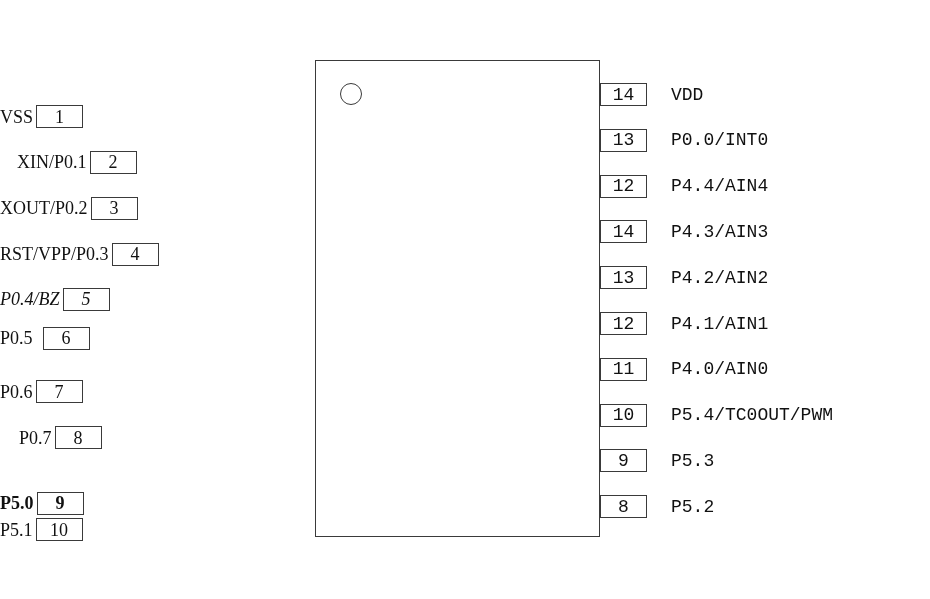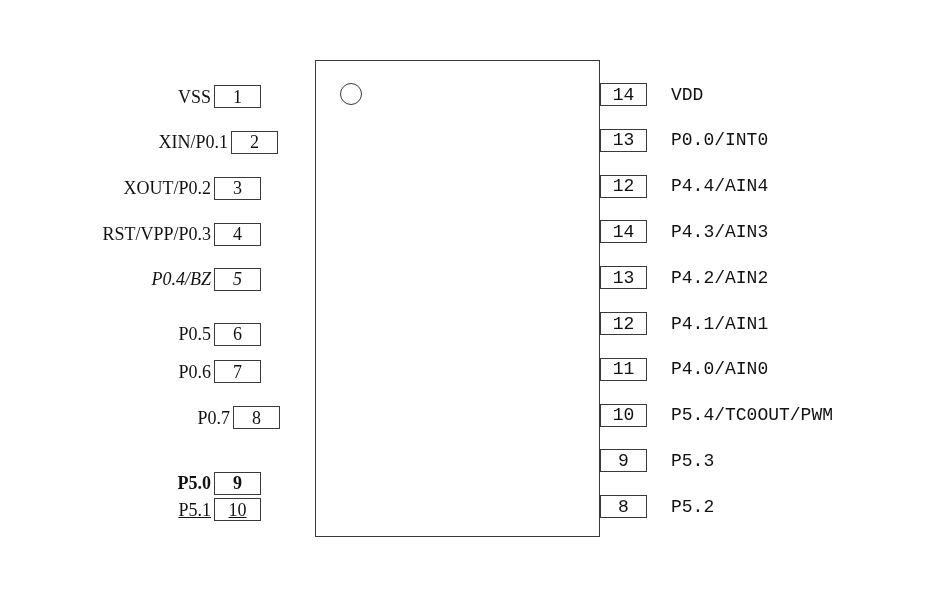--- a/index.html
+++ b/index.html
@@ -38,22 +38,22 @@
     background: #ffffff;
   }
   .pin-row {
     position: absolute;
     height: 24px;
     display: flex;
     align-items: center;
   }
   .pin-row.left {
     left: 0;
-    width: 261px;
-    justify-content: flex-end;
+    width: 315px;
+    margin-top: 20px;
   }
   .pin-row.right {
     left: 600px;
     justify-content: flex-start;
     font-family: Liberation Mono, monospace;
   }
   .pin-box {
     width: 47px;
     height: 23px;
     border: 1.5px solid #3a3a3a;
@@ -109,21 +109,21 @@
     <span class="pin-box">
       <span class="pin-number">4</span>
     </span>
   </div>
       <div class="pin-row left" style="top: 267px; font-style: italic;">
     <span class="pin-label">P0.4/BZ</span>
     <span class="pin-box">
       <span class="pin-number">5</span>
     </span>
   </div>
-      <div class="pin-row left" style="top: 322px;">
+      <div class="pin-row left" style="top: 306px; gap: 7px;">
     <span class="pin-label">P0.5</span>
     <span class="pin-box">
       <span class="pin-number">6</span>
     </span>
   </div>
       <div class="pin-row left" style="top: 359.9px;">
     <span class="pin-label">P0.6</span>
     <span class="pin-box">
       <span class="pin-number">7</span>
     </span>
@@ -133,21 +133,21 @@
     <span class="pin-box">
       <span class="pin-number">8</span>
     </span>
   </div>
       <div class="pin-row left" style="top: 471px; font-weight: bold;">
     <span class="pin-label">P5.0</span>
     <span class="pin-box">
       <span class="pin-number">9</span>
     </span>
   </div>
-      <div class="pin-row left" style="top: 497.6px; text-decoration: underline;">
+      <div class="pin-row left" style="top: 497.6px;">
     <span class="pin-label">P5.1</span>
     <span class="pin-box">
       <span class="pin-number">10</span>
     </span>
   </div>
     </div>
   <div id="right-pins">
       <div class="pin-row right" style="top: 82.5px;">
 
     <span class="pin-box">

